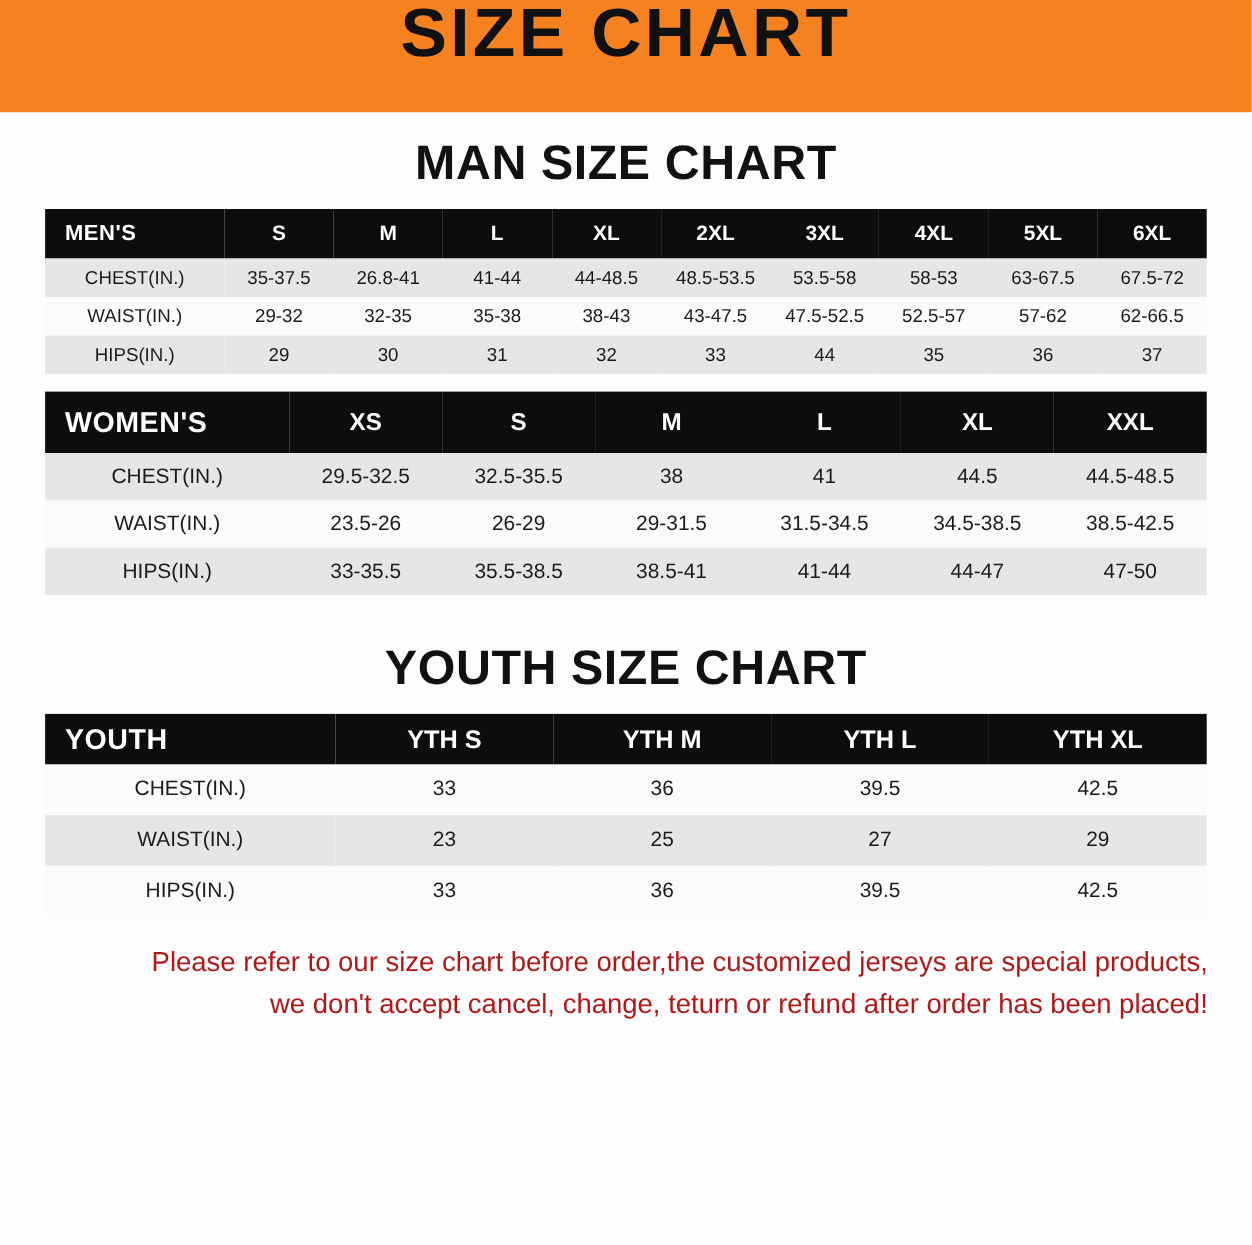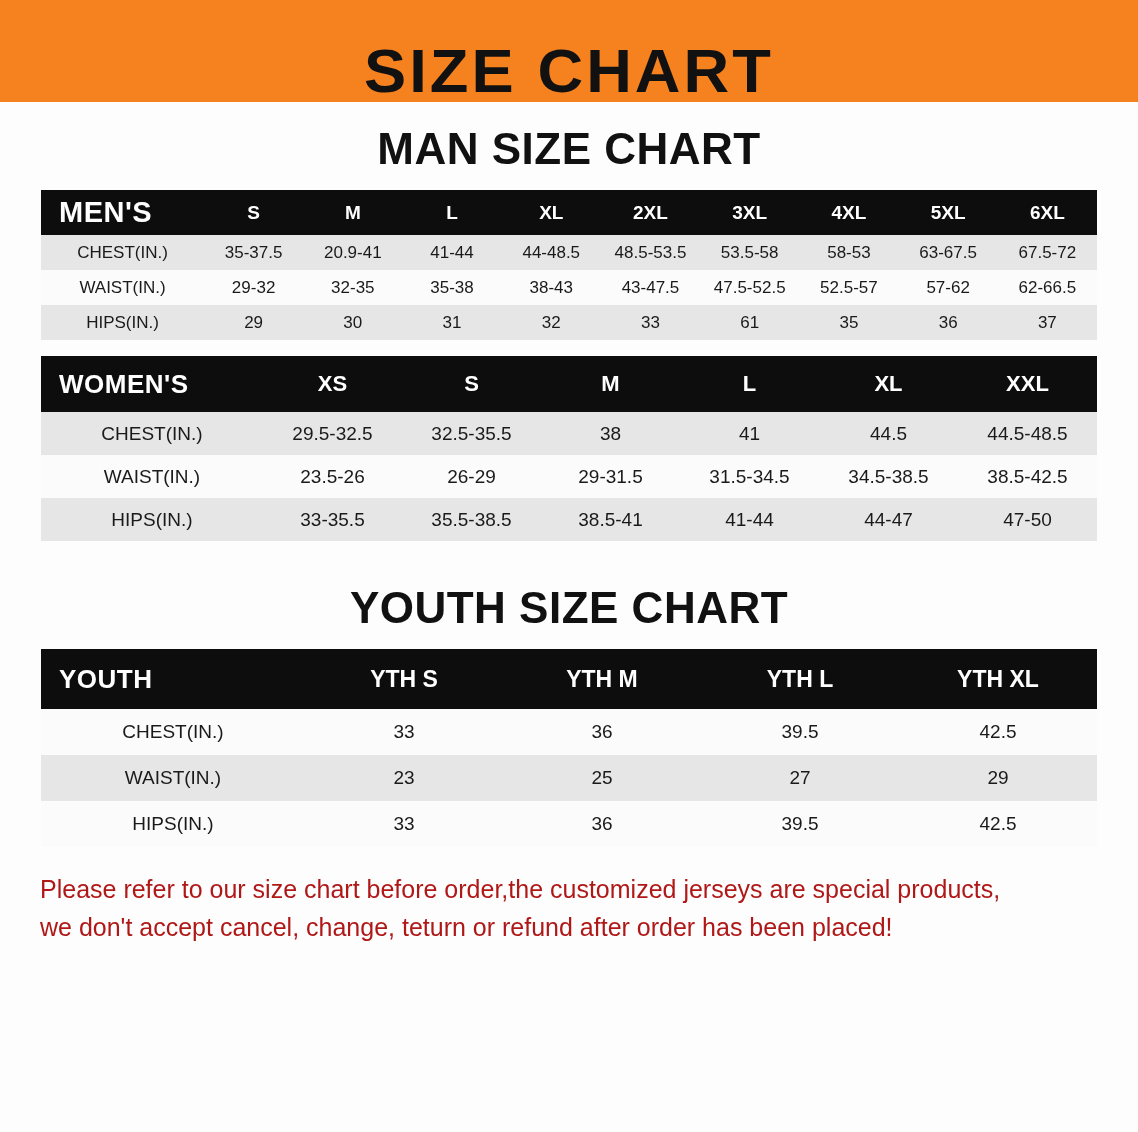--- a/index.html
+++ b/index.html
@@ -15,21 +15,21 @@
     background: #fdfdfd;
     overflow: hidden;
   }
 
   
   .banner {
     width: 100%;
     height: 102px;
     background: #f5821f;
     display: flex;
-    align-items: flex-end;
+    align-items: flex-start;
     justify-content: center;
   }
   .banner-title {
     font-family: "Liberation Sans", sans-serif;
     font-weight: bold;
     font-size: 62px;
     letter-spacing: 3px;
     color: #111111;
     line-height: 1;
     transform: scaleX(1.02);
@@ -74,38 +74,38 @@
   }
   tbody td.first {
     text-align: center;
     margin-top: 33px;
   }
   tbody tr.odd td { background: #e6e6e6; }
   tbody tr.even td { background: #fbfbfb; }
 
   
   .men thead th { font-size: 19px; height: 45px; }
-  .men thead th.first { font-size: 29px; letter-spacing: 0.5px; }
+  .men thead th.first { font-size: 20px; letter-spacing: 0.5px; }
   .men tbody td { font-size: 17px; height: 35px; }
   .men tbody td.first { font-size: 17px; }
 
   
   .women thead th { font-size: 22px; height: 56px; }
   .women thead th.first { font-size: 26px; letter-spacing: 0.5px; }
   .women tbody td { font-size: 19px; height: 43px; }
 
   
-  .youth thead th { font-size: 23px; height: 60px; }
+  .youth thead th { font-size: 23px; height: 46px; }
   .youth thead th.first { font-size: 26px; letter-spacing: 0.5px; }
   .youth tbody td { font-size: 19px; height: 46px; }
 
   
   .note {
     margin: 24px 40px 0 40px;
-    text-align: left;
+    text-align: right;
     color: #b01818;
     font-family: "Liberation Sans", sans-serif;
     font-size: 25px;
     line-height: 1.5;
   }
   .note-line { display: block; }
 </style>
 </head>
 <body>
 
@@ -129,21 +129,21 @@
           <th>3XL</th>
           <th>4XL</th>
           <th>5XL</th>
           <th>6XL</th>
         </tr>
       </thead>
       <tbody>
         <tr class="odd">
           <td class="first">CHEST(IN.)</td>
           <td>35-37.5</td>
-          <td>20.9-41</td>
+          <td>26.8-41</td>
           <td>41-44</td>
           <td>44-48.5</td>
           <td>48.5-53.5</td>
           <td>53.5-58</td>
           <td>58-53</td>
           <td>63-67.5</td>
           <td>67.5-72</td>
         </tr>
         <tr class="even">
           <td class="first">WAIST(IN.)</td>
@@ -157,21 +157,21 @@
           <td>57-62</td>
           <td>62-66.5</td>
         </tr>
         <tr class="odd">
           <td class="first">HIPS(IN.)</td>
           <td>29</td>
           <td>30</td>
           <td>31</td>
           <td>32</td>
           <td>33</td>
-          <td>61</td>
+          <td>44</td>
           <td>35</td>
           <td>36</td>
           <td>37</td>
         </tr>
       </tbody>
     </table>
   </div>
 
   <div class="table-wrap">
     <table class="women">

